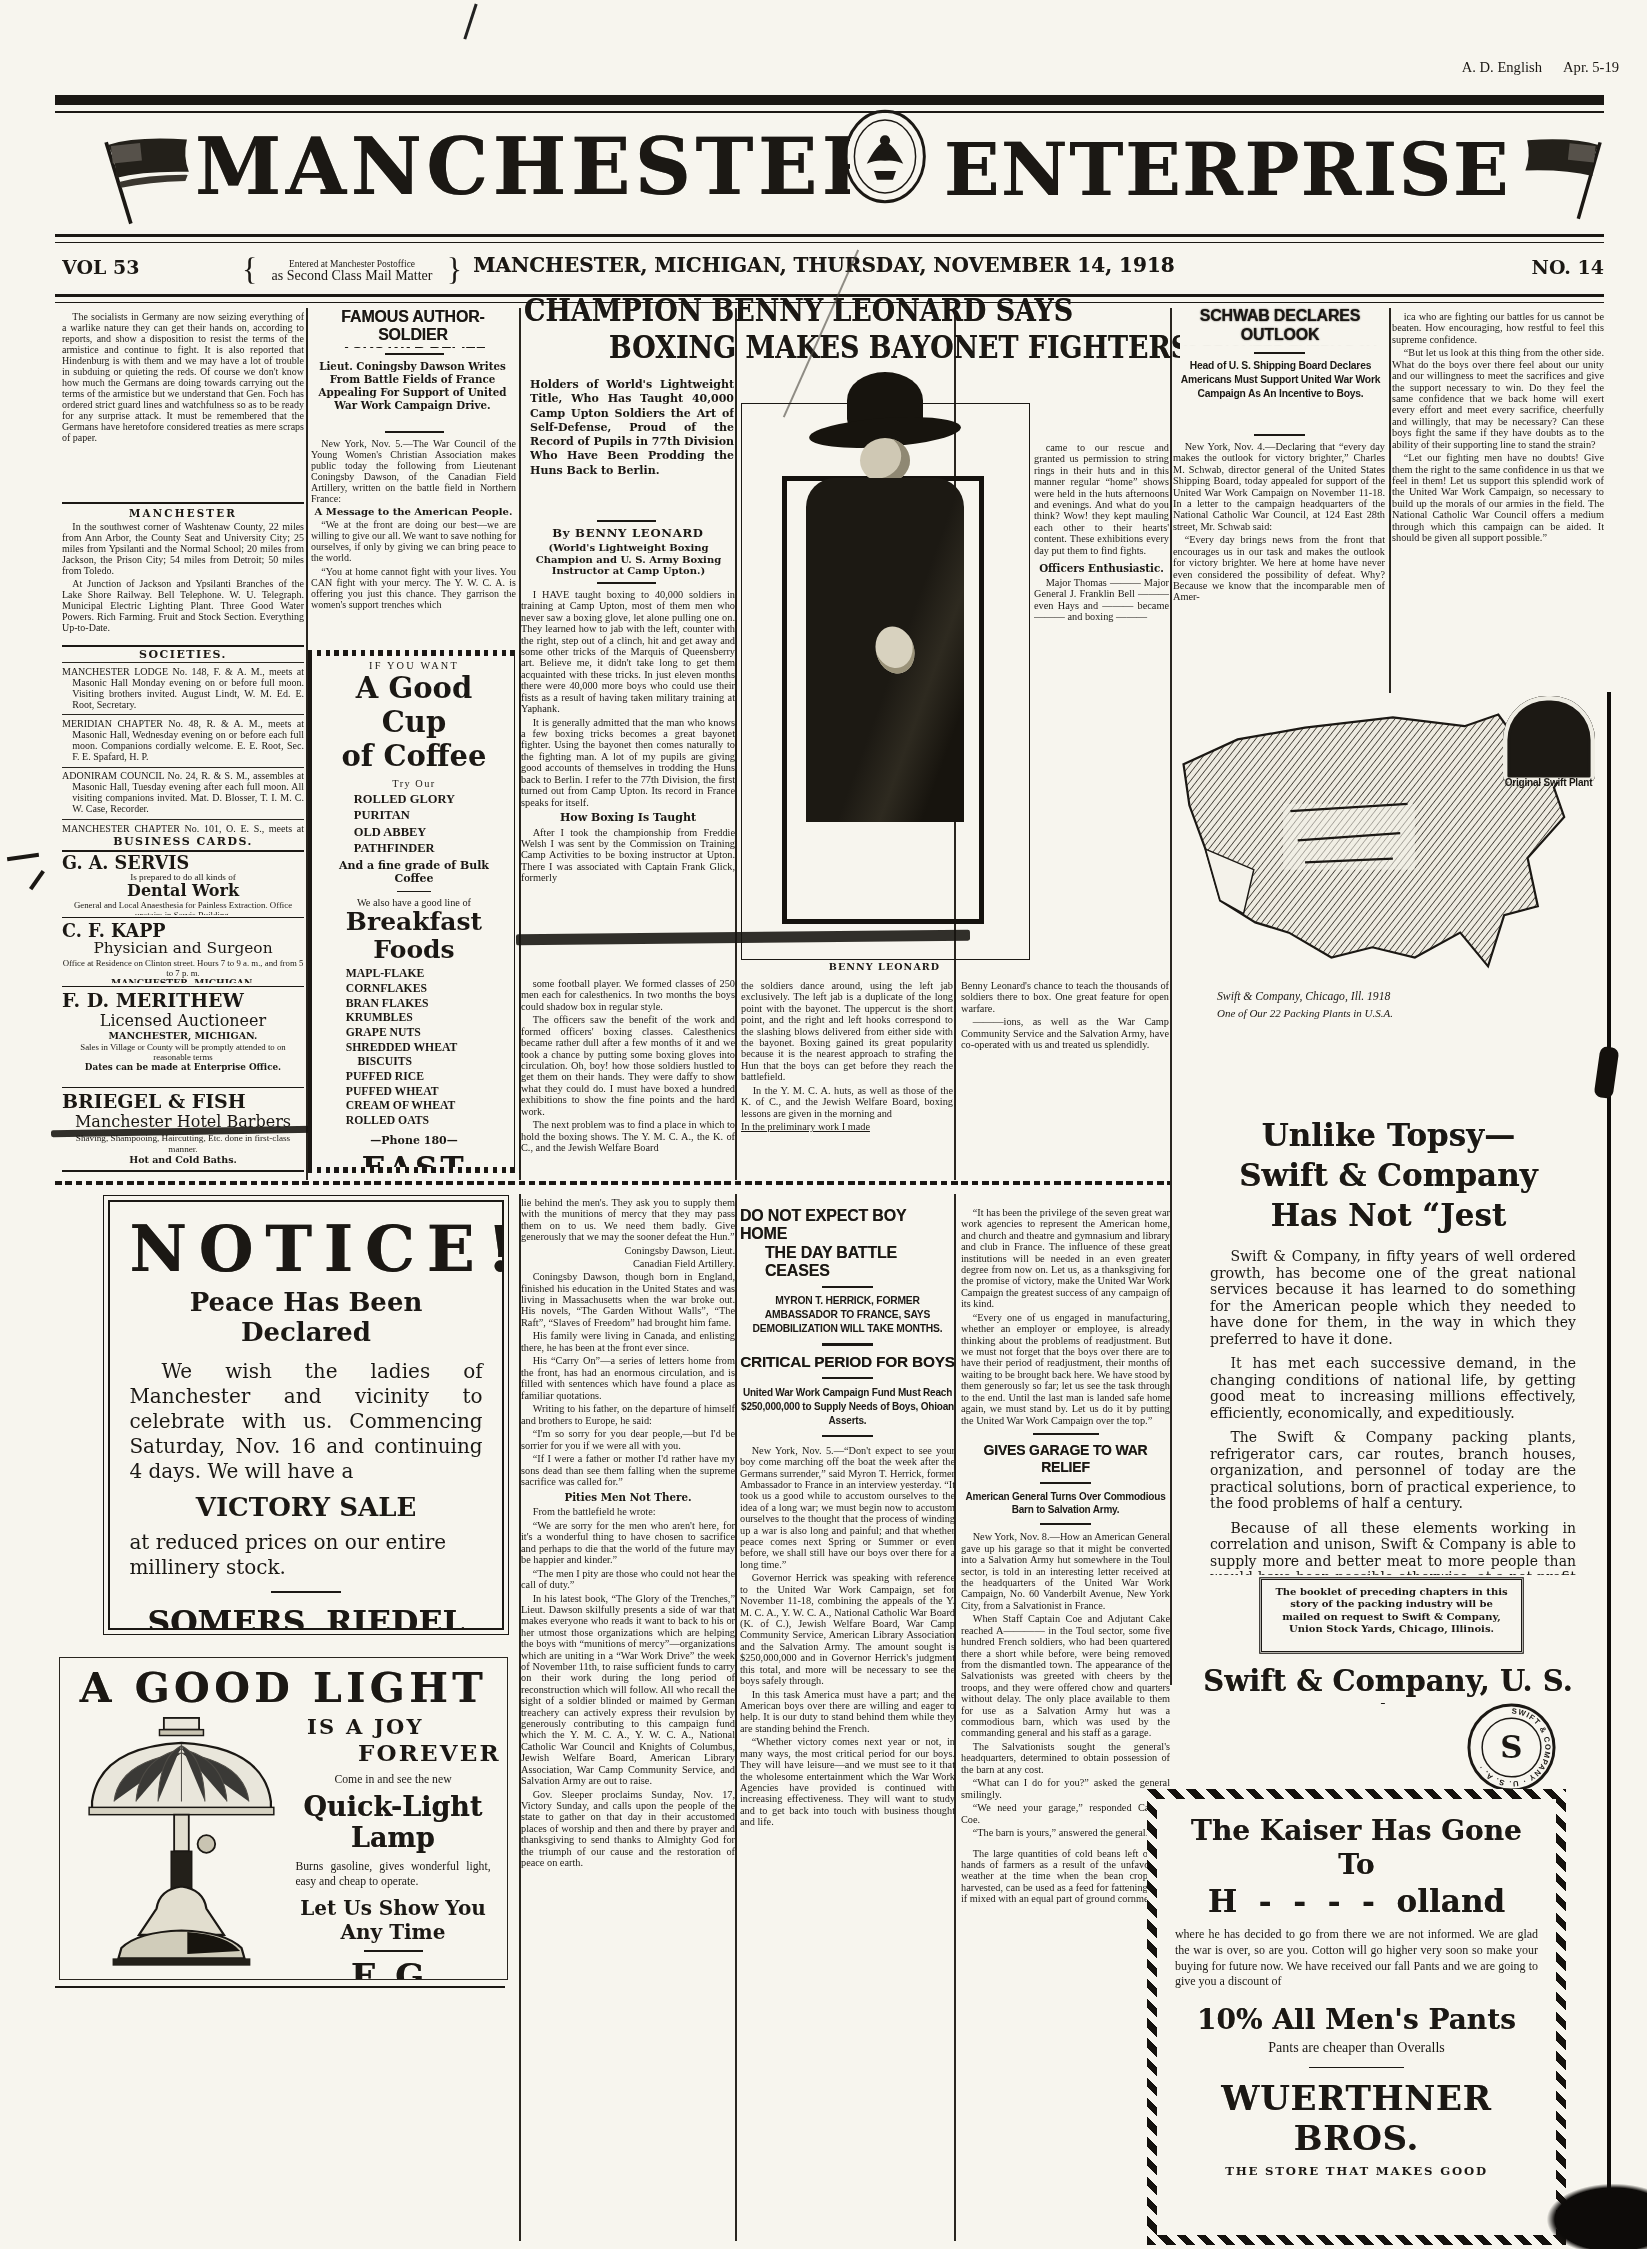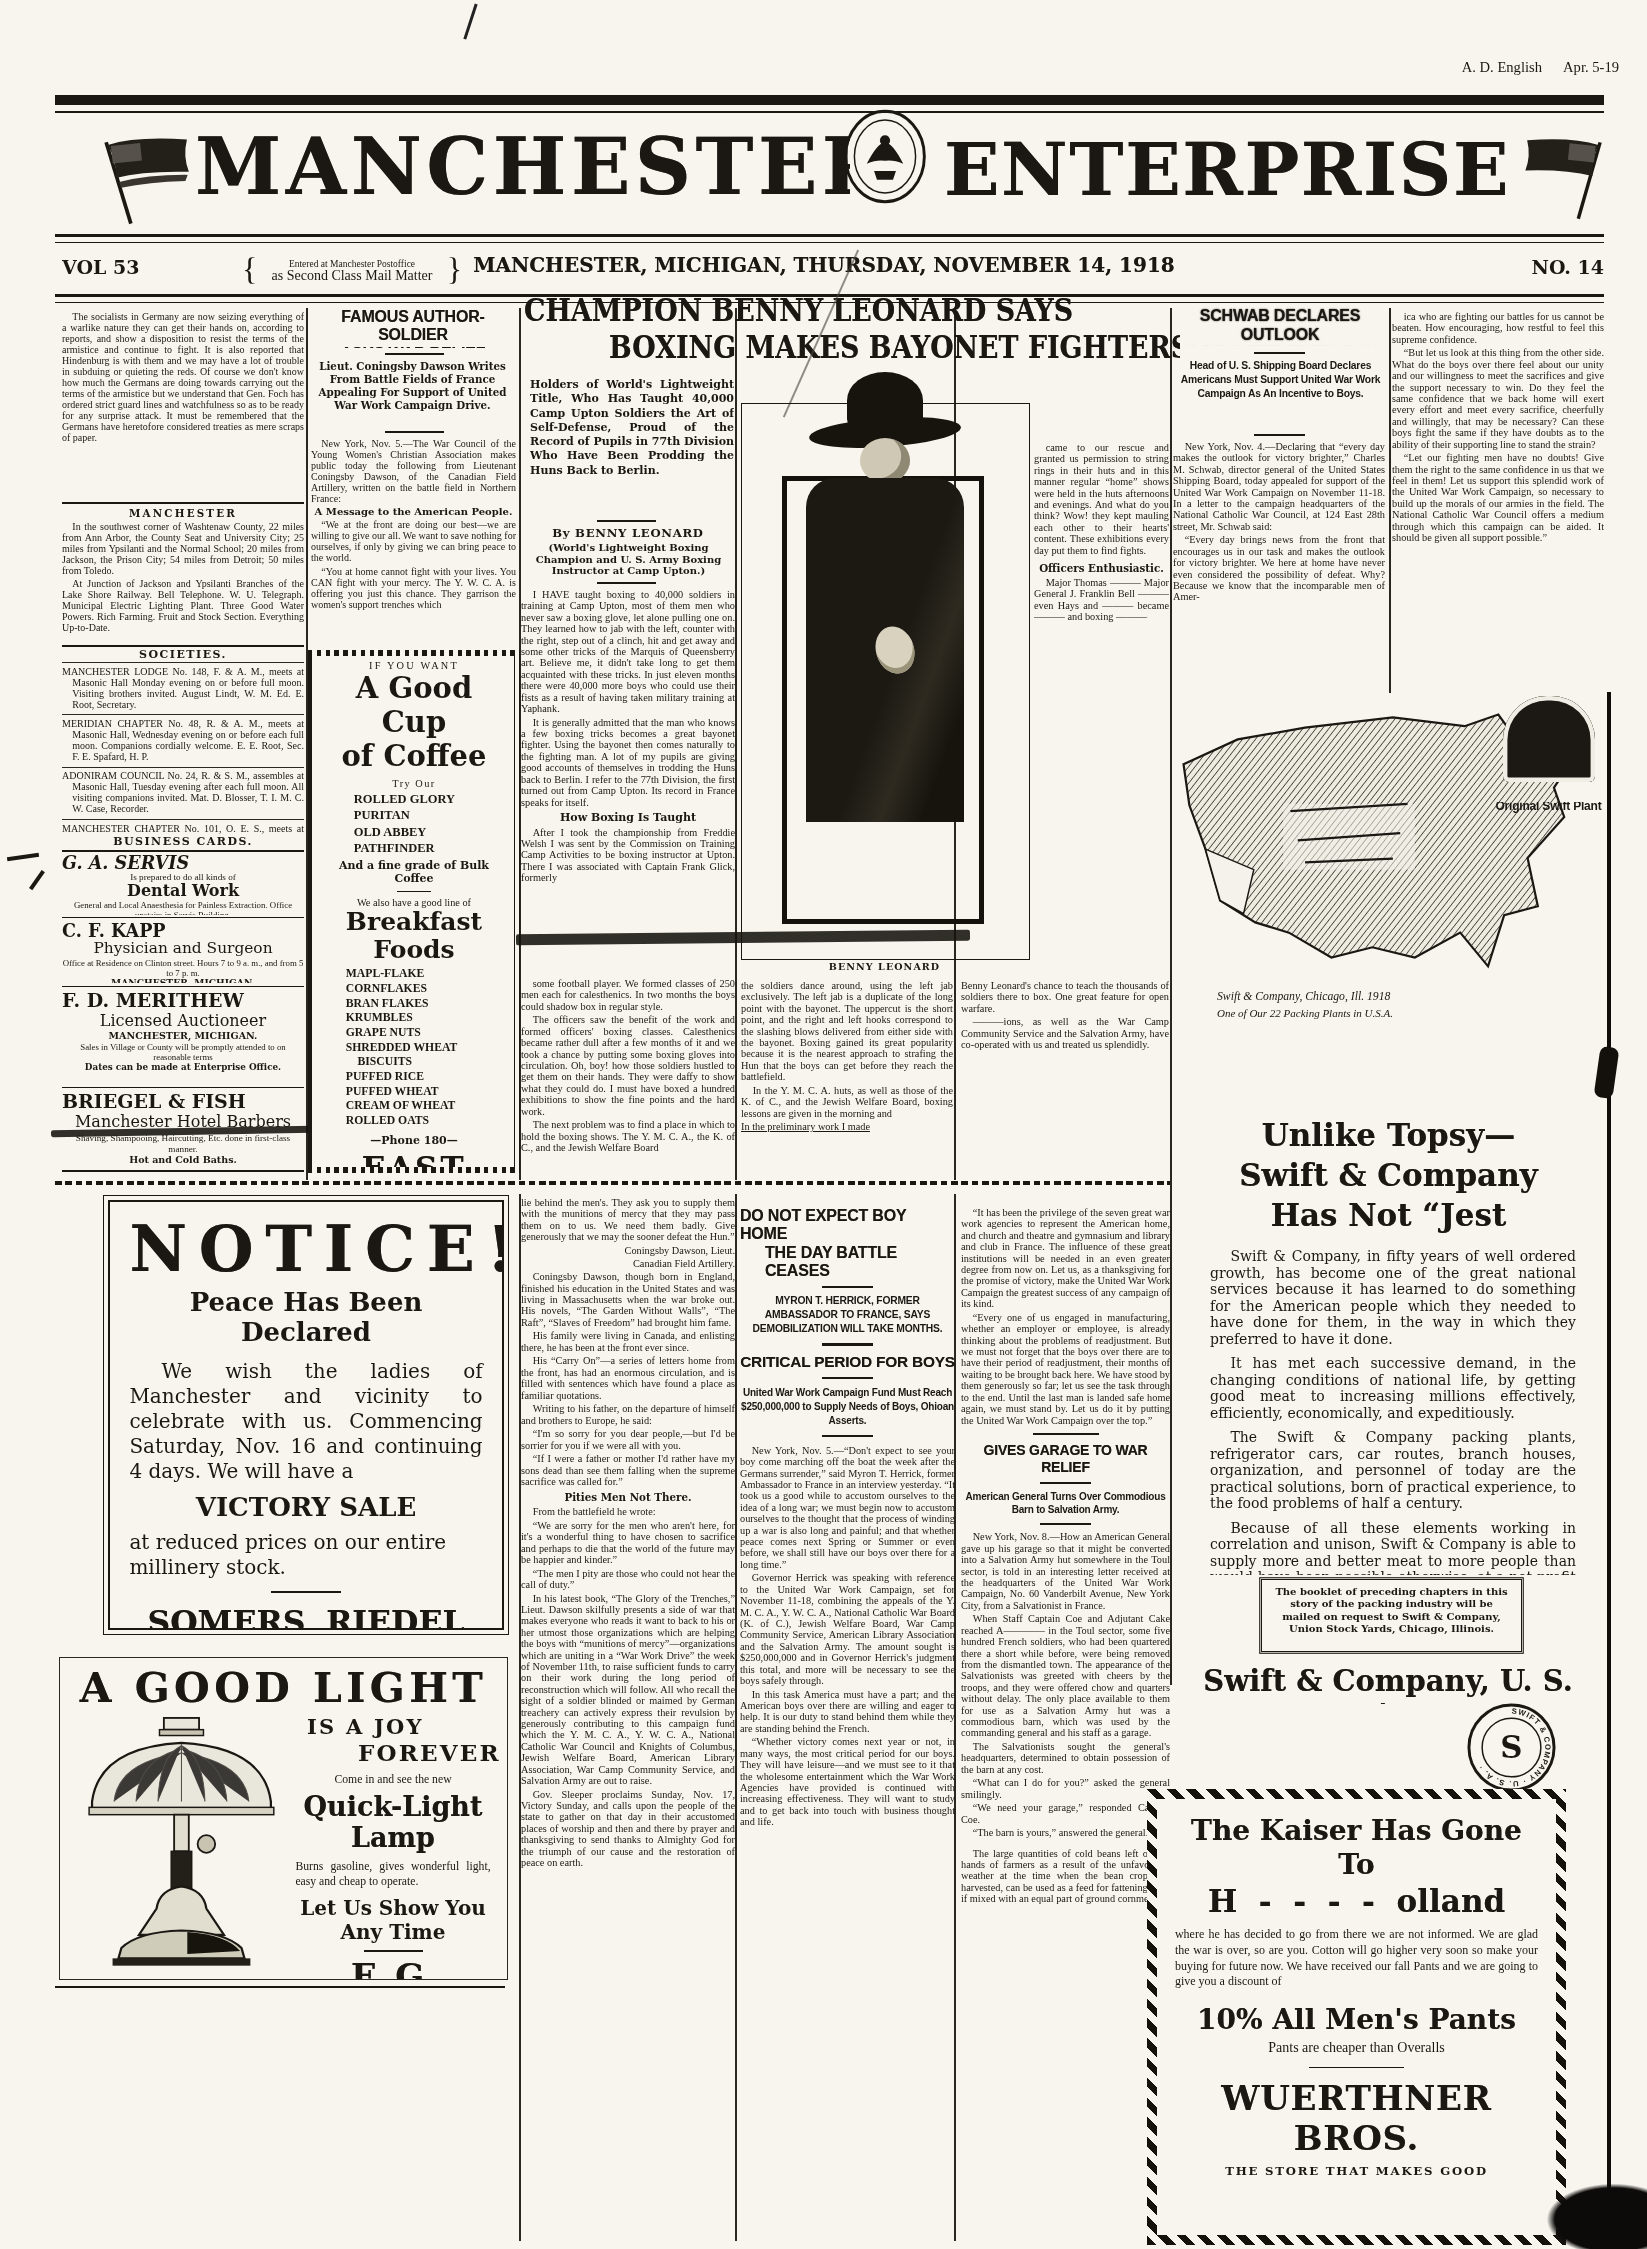--- a/index.html
+++ b/index.html
@@ -109,21 +109,21 @@
   <div class="abs soclist body-s" style="left:62px;top:662px;width:242px;height:171px;border-top:1.2px solid #2a2722;">
       <p>MANCHESTER LODGE No. 148, F. &amp; A. M., meets at Masonic Hall Monday evening on or before full moon. Visiting brothers invited. August Lindt, W. M. Ed. E. Root, Secretary.</p>
       <p>MERIDIAN CHAPTER No. 48, R. &amp; A. M., meets at Masonic Hall, Wednesday evening on or before each full moon. Companions cordially welcome. E. E. Root, Sec. F. E. Spafard, H. P.</p>
       <p>ADONIRAM COUNCIL No. 24, R. &amp; S. M., assembles at Masonic Hall, Tuesday evening after each full moon. All visiting companions invited. Mat. D. Blosser, T. I. M. C. W. Case, Recorder.</p>
       <p>MANCHESTER CHAPTER No. 101, O. E. S., meets at Masonic Hall, Friday evening on or before full moon. Visiting members are invited. Mrs. Edna Root Secretary; Mrs. Blanch Lowery, W. M.</p>
     </div>
   <div class="abs serifb ctr" style="left:62px;top:835px;width:242px;height:13px;font-size:11px;letter-spacing:1.5px;">BUSINESS CARDS.</div>
   <div class="rule" style="left:62px;top:850px;width:242px;height:1.5px;"></div>
 
   <div class="abs" style="left:62px;top:853px;width:242px;height:62px;">
-    <div class="serifb" style="font-size:17.6px;line-height:19px;font-style:italic;">G. A. SERVIS</div>
+    <div class="serifb" style="font-size:17.6px;line-height:19px;">G. A. SERVIS</div>
     <div class="ctr" style="font-size:9.2px;line-height:10.3px;">Is prepared to do all kinds of</div>
     <div class="serifb ctr" style="font-size:16px;line-height:17.6px;">Dental Work</div>
     <div class="ctr" style="font-size:8.8px;line-height:10px;">General and Local Anaesthesia for Painless Extraction. Office upstairs in Servis Building.</div>
   </div>
   <div class="rule" style="left:62px;top:917px;width:242px;height:1.1px;"></div>
   <div class="abs" style="left:62px;top:921px;width:242px;height:62px;">
     <div class="serifb" style="font-size:17.6px;line-height:19px;">C. F. KAPP</div>
     <div class="serifb ctr" style="font-size:15.4px;line-height:17.6px;font-weight:normal;font-family:'DejaVu Serif',serif;">Physician and Surgeon</div>
     <div class="ctr" style="font-size:8.8px;line-height:10.3px;">Office at Residence on Clinton street.  Hours 7 to 9 a. m., and from 5 to 7 p. m.</div>
     <div class="serifb ctr" style="font-size:9.2px;line-height:10.3px;">MANCHESTER, MICHIGAN.</div>
@@ -339,21 +339,21 @@
           <rect width="7" height="7" fill="#eeebe1"></rect>
           <line x1="0" y1="0" x2="0" y2="7" stroke="#2b2720" stroke-width="2"></line>
         </pattern>
       </defs>
       <path d="M14 96 L88 62 L180 46 L300 32 L398 44 L444 28 L470 64 L500 50 L548 86 L520 128 L534 168 L484 224 L498 290 L452 302 L430 372 L392 326 L330 360 L272 346 L216 360 L158 326 L112 312 L64 282 L44 212 L22 152 Z" fill="url(#hatch)" stroke="#1b1814" stroke-width="3"></path>
       <path d="M44 212 L110 240 L96 300 L64 282 Z" fill="#f4f2ea" stroke="#1b1814" stroke-width="2"></path>
       <rect x="150" y="150" width="180" height="90" fill="#f4f2ea" opacity=".55"></rect>
       <path d="M160 160 L320 150 M170 200 L310 190 M180 230 L300 225" stroke="#1b1814" stroke-width="3"></path>
     </svg>
     <div class="abs" style="left:330px;top:1.5px;width:92px;height:86px;background:#1c1914;border-radius:44px 44px 5.9px 5.9px;box-shadow:inset 0 0 0 4.4px #efede4, inset 0 0 0 7.3px #1c1914;"></div>
-    <div class="abs gothic ctr" style="left:319px;top:108px;width:113px;height:25px;font-size:12px;line-height:9.5px;font-weight:bold;">Original Swift Plant</div>
+    <div class="abs gothic ctr" style="left:319px;top:84px;width:113px;height:25px;font-size:10px;line-height:9.5px;font-weight:bold;">Original Swift Plant</div>
     <div class="abs" style="left:44px;top:296px;width:308px;height:16px;font-size:11.7px;font-style:italic;">Swift &amp; Company, Chicago, Ill. 1918</div>
     <div class="abs" style="left:44px;top:313px;width:308px;height:16px;font-size:11px;font-style:italic;">One of Our 22 Packing Plants in U.S.A.</div>
   </div>
   <div class="abs serifb ctr ink" style="left:1201px;top:1115px;width:375px;height:122px;font-size:31px;line-height:40px;">
     <div>Unlike Topsy—</div>
     <div>Swift &amp; Company</div>
     <div>Has Not “Jest Growed”</div>
   </div>
   <div class="abs swiftp" style="left:1210px;top:1248px;width:366px;height:327px;font-family:'DejaVu Serif',serif;">
       <p>Swift &amp; Company, in fifty years of well ordered growth, has become one of the great national services because it has learned to do something for the American people which they needed to have done for them, in the way in which they preferred to have it done.</p>

